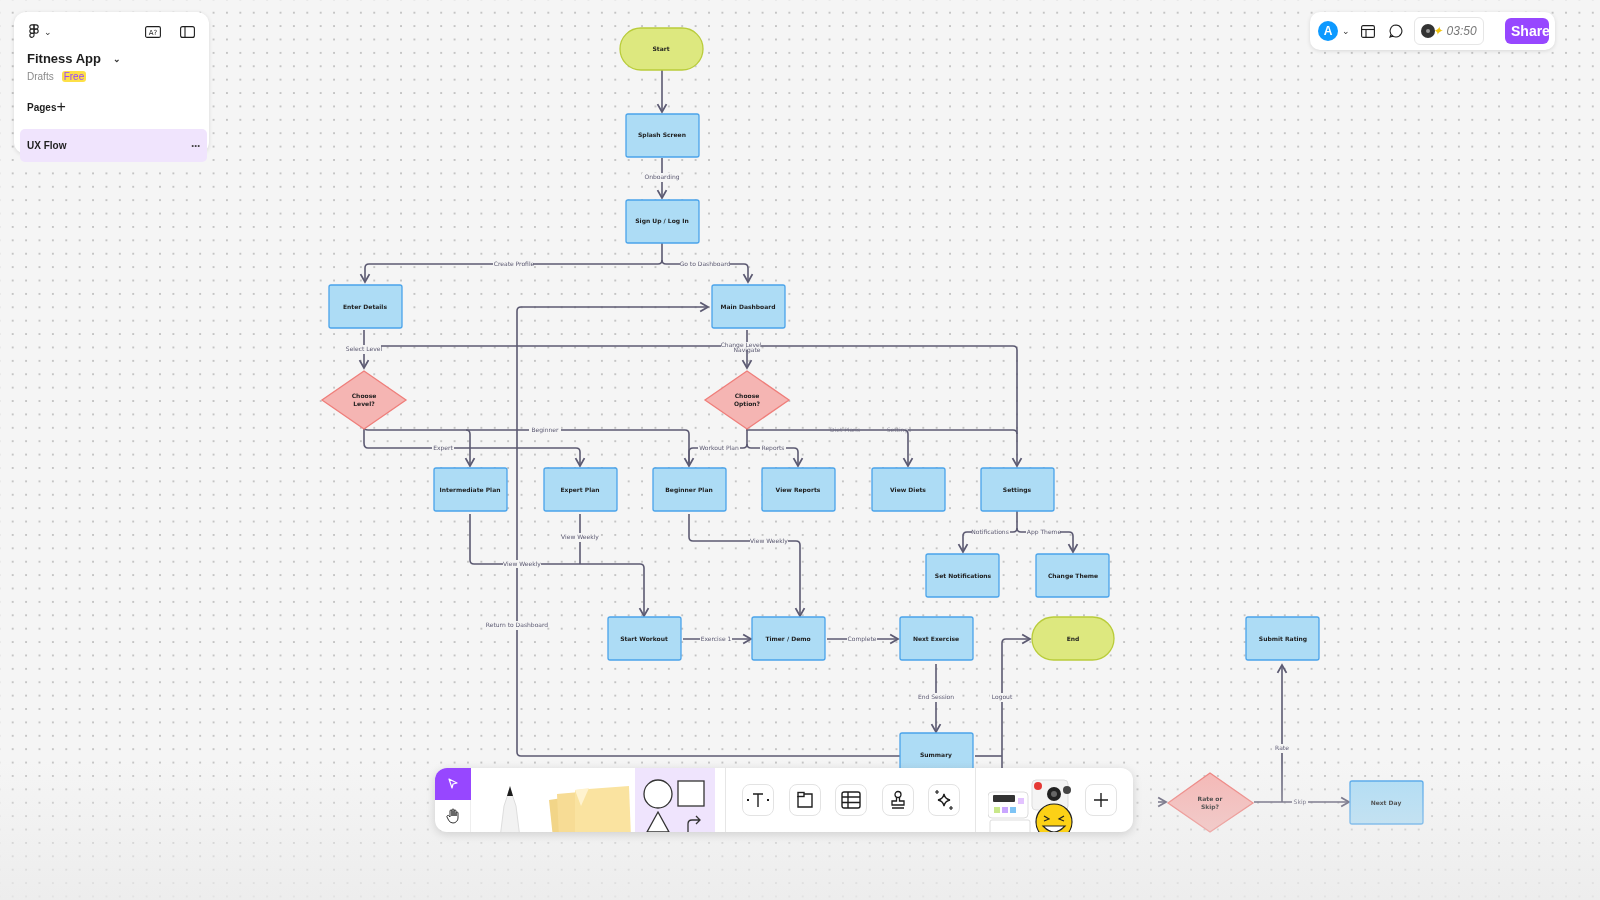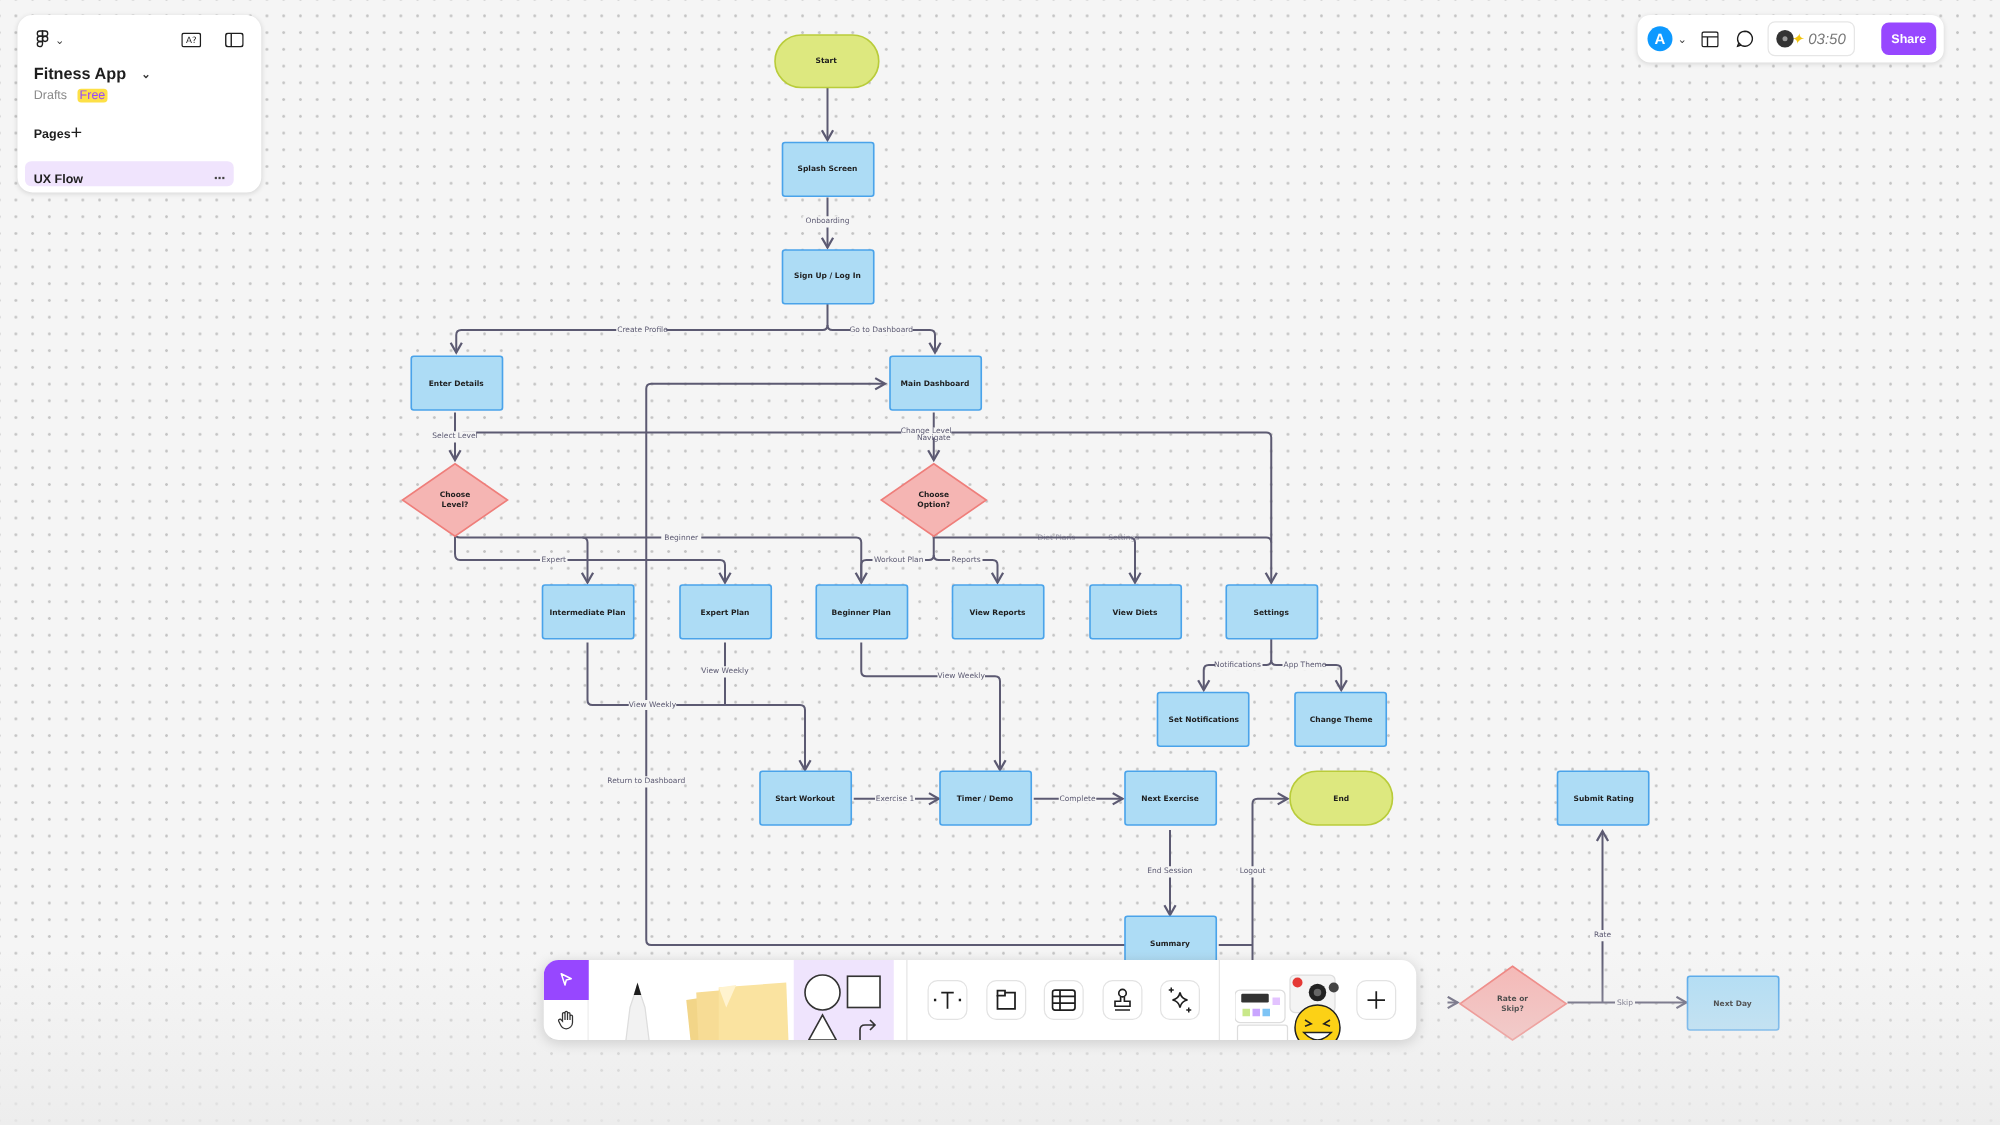--- a/index.html
+++ b/index.html
@@ -21,35 +21,35 @@
   .figma-logo { width:12px; height:15px; }
   .chev { font-size:9px; color:#333; }
   .lp-icons { position:absolute; right:12px; top:12px; display:flex; gap:14px; }
   .icon-btn { width:20px; height:16px; display:flex; align-items:center; justify-content:center; cursor:pointer; }
   .file-name { position:absolute; left:13px; top:39px; font-size:13px; font-weight:bold; display:flex; align-items:center; gap:12px; cursor:pointer; }
   .file-meta { position:absolute; left:13px; top:59px; font-size:10px; display:flex; gap:8px; }
   .drafts { color:#8a8a8a; }
   .plan-badge { color:#9747ff; background:#fde047; padding:0 2px; border-radius:3px; }
   .pages-row { position:absolute; left:13px; right:10px; top:90px; display:flex; justify-content:flex-start; font-size:10px; font-weight:bold; }
   .plus { font-size:16px; font-weight:normal; cursor:pointer; line-height:10px; }
-  .page-item { position:absolute; left:6px; right:22px; top:117px; height:20px; background:#f0e4fd; border-radius:5px; display:flex; align-items:flex-end; justify-content:space-between; padding:0 7px; box-sizing:border-box; font-size:10px; font-weight:bold; cursor:pointer; }
+  .page-item { position:absolute; left:6px; right:2px; top:117px; height:33px; background:#f0e4fd; border-radius:5px; display:flex; align-items:center; justify-content:space-between; padding:0 7px; box-sizing:border-box; font-size:10px; font-weight:bold; cursor:pointer; }
   .dots { font-size:12px; letter-spacing:-1px; color:#444; }
 
   
   .top-right {
     position:absolute; left:1310px; top:12px; width:245px; height:38px;
     background:#fff; border-radius:10px; box-shadow:0 1px 4px rgba(0,0,0,0.12);
     display:flex; align-items:center; padding:0 6px 0 8px; box-sizing:border-box; gap:8px;
   }
   .avatar { width:20px; height:20px; border-radius:50%; background:#0d99ff; color:#fff; font-size:12px; font-weight:bold; display:flex; align-items:center; justify-content:center; cursor:pointer; }
   .timer { display:flex; align-items:center; gap:4px; border:1px solid #e6e6e6; border-radius:6px; height:26px; padding:0 6px; font-size:12px; color:#777; font-style:italic; cursor:pointer; }
   .disc { width:14px; height:14px; border-radius:50%; background:#333; position:relative; }
   .disc::after { content:""; position:absolute; left:5px; top:5px; width:4px; height:4px; border-radius:50%; background:#999; }
   .star { color:#f1c40f; font-size:12px; margin-left:-6px; }
-  .share-btn { background:#9747ff; color:#fff; font-size:10px; font-weight:bold; border:none; border-radius:6px; height:26px; width:44px; cursor:pointer; margin-left:auto; font-family:"Liberation Sans", sans-serif; }
+  .share-btn { background:#9747ff; color:#fff; font-size:14px; font-weight:bold; border:none; border-radius:6px; height:26px; width:44px; cursor:pointer; margin-left:auto; font-family:"Liberation Sans", sans-serif; }
 
   
   svg.diagram { position:absolute; left:0; top:0; width:1600px; height:900px; }
   .node-label { font-family:"DejaVu Sans", sans-serif; font-size:6px; font-weight:bold; fill:#1e1e1e; text-anchor:middle; dominant-baseline:middle; }
   .edge-label { font-family:"DejaVu Sans", sans-serif; font-size:6px; fill:#5c5a72; text-anchor:middle; dominant-baseline:middle; }
 
   
   .bottom-fade { position:absolute; left:0; right:0; top:760px; height:140px; background:linear-gradient(to bottom, rgba(240,240,240,0) 0%, rgba(235,235,235,0.8) 100%); pointer-events:none; }
   .toolbar {
     position:absolute; left:435px; top:768px; width:698px; height:64px;

